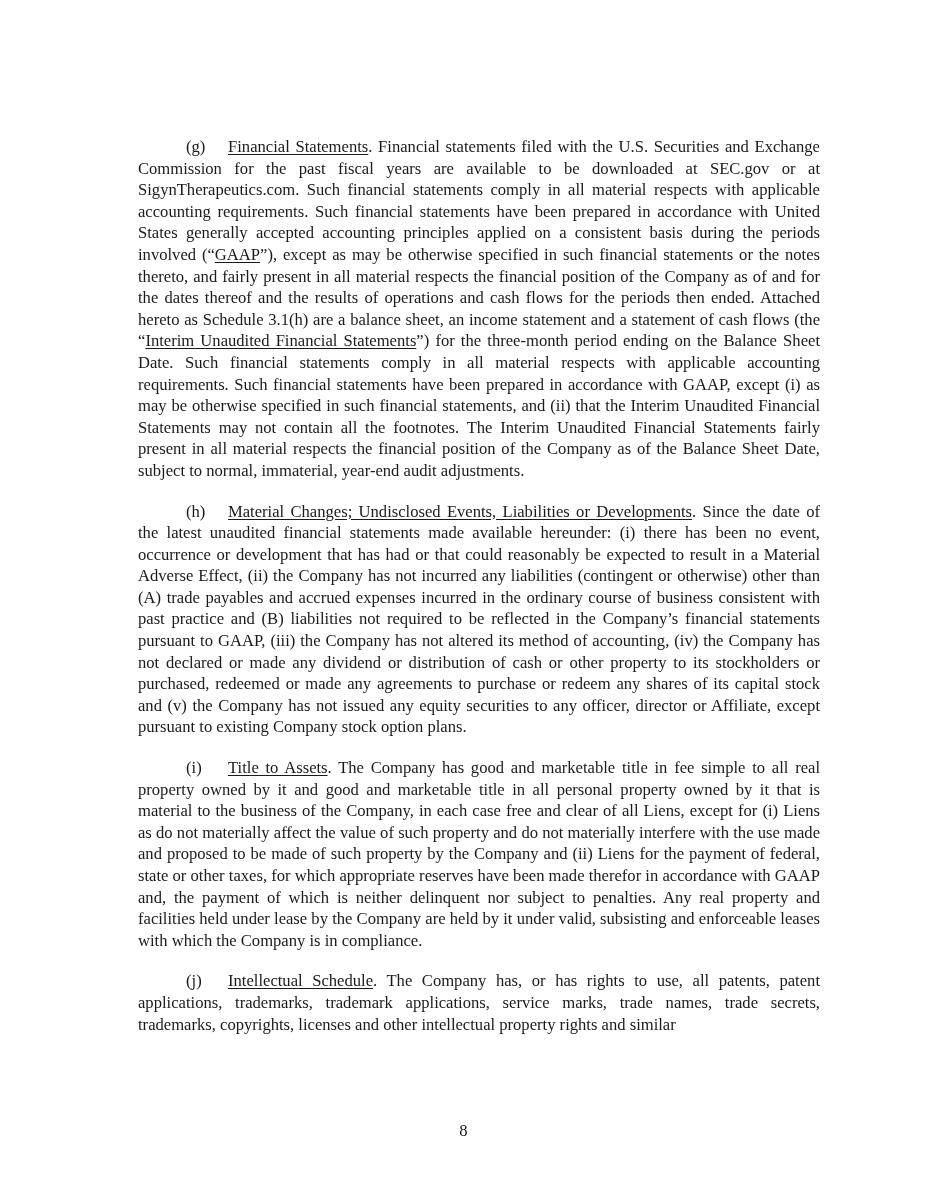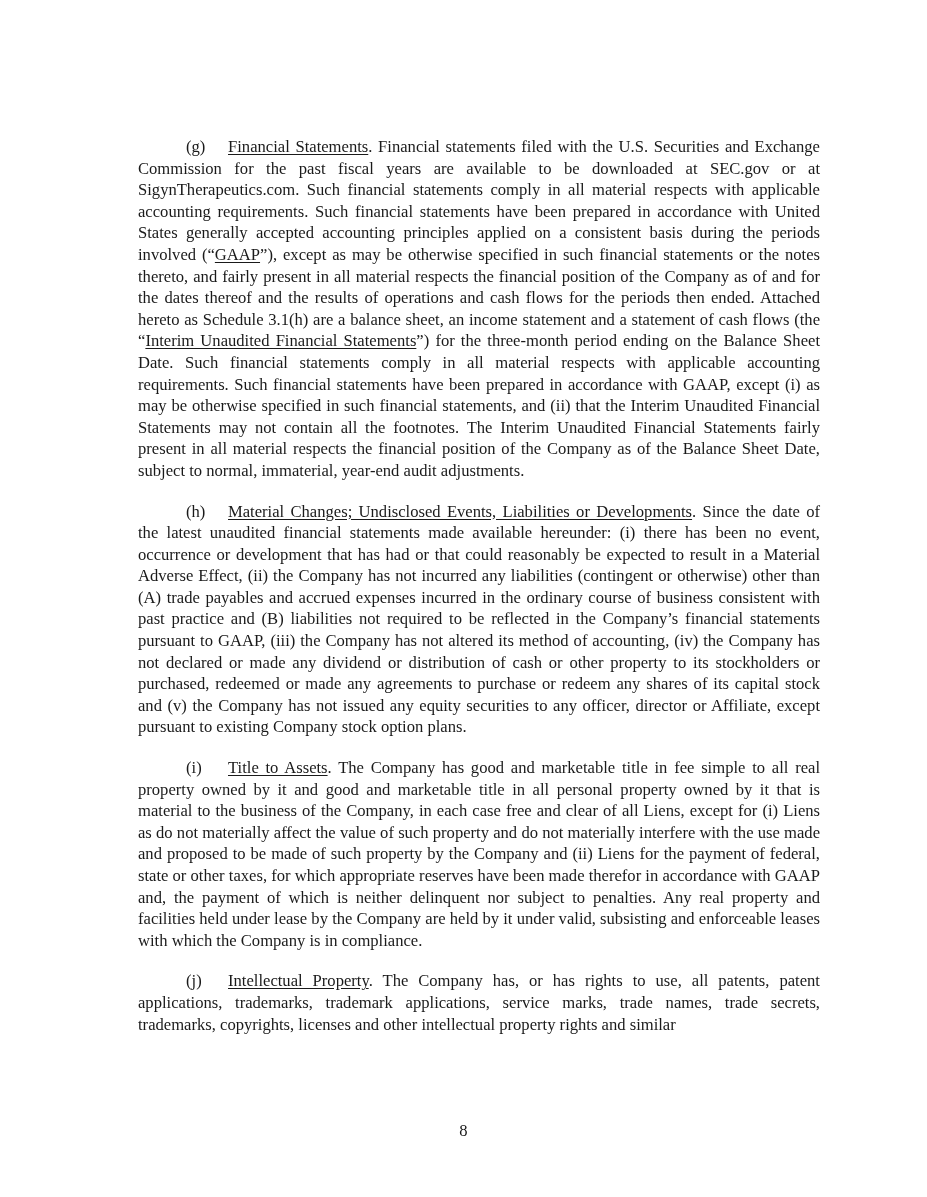--- a/index.html
+++ b/index.html
@@ -38,18 +38,18 @@
 
     <p class="para">
       <span class="lbl">(h)</span><span class="u">Material Changes; Undisclosed Events, Liabilities or Developments</span><span>. Since the date of the latest unaudited financial statements made available hereunder: (i) there has been no event, occurrence or development that has had or that could reasonably be expected to result in a Material Adverse Effect, (ii) the Company has not incurred any liabilities (contingent or otherwise) other than (A) trade payables and accrued expenses incurred in the ordinary course of business consistent with past practice and (B) liabilities not required to be reflected in the Company’s financial statements pursuant to GAAP, (iii) the Company has not altered its method of accounting, (iv) the Company has not declared or made any dividend or distribution of cash or other property to its stockholders or purchased, redeemed or made any agreements to purchase or redeem any shares of its capital stock and (v) the Company has not issued any equity securities to any officer, director or Affiliate, except pursuant to existing Company stock option plans.</span>
     </p>
 
     <p class="para">
       <span class="lbl">(i)</span><span class="u">Title to Assets</span><span>. The Company has good and marketable title in fee simple to all real property owned by it and good and marketable title in all personal property owned by it that is material to the business of the Company, in each case free and clear of all Liens, except for (i) Liens as do not materially affect the value of such property and do not materially interfere with the use made and proposed to be made of such property by the Company and (ii) Liens for the payment of federal, state or other taxes, for which appropriate reserves have been made therefor in accordance with GAAP and, the payment of which is neither delinquent nor subject to penalties. Any real property and facilities held under lease by the Company are held by it under valid, subsisting and enforceable leases with which the Company is in compliance.</span>
     </p>
 
     <p class="para">
-      <span class="lbl">(j)</span><span class="u">Intellectual Property</span><span>. The Company has, or has rights to use, all patents, patent applications, trademarks, trademark applications, service marks, trade names, trade secrets, trademarks, copyrights, licenses and other intellectual property rights and similar</span>
+      <span class="lbl">(j)</span><span class="u">Intellectual Schedule</span><span>. The Company has, or has rights to use, all patents, patent applications, trademarks, trademark applications, service marks, trade names, trade secrets, trademarks, copyrights, licenses and other intellectual property rights and similar</span>
     </p>
 
   </div>
   <div class="pagenum">8</div>
 </div>
 
 </body></html>

